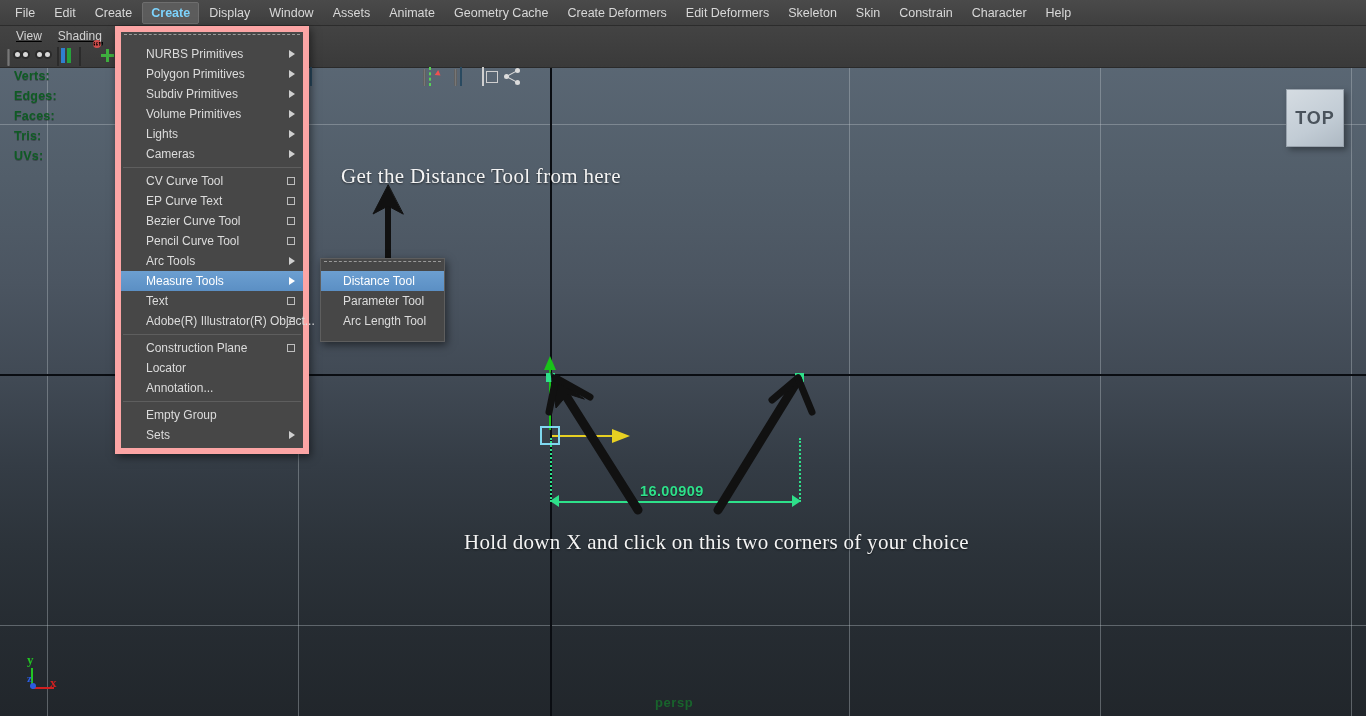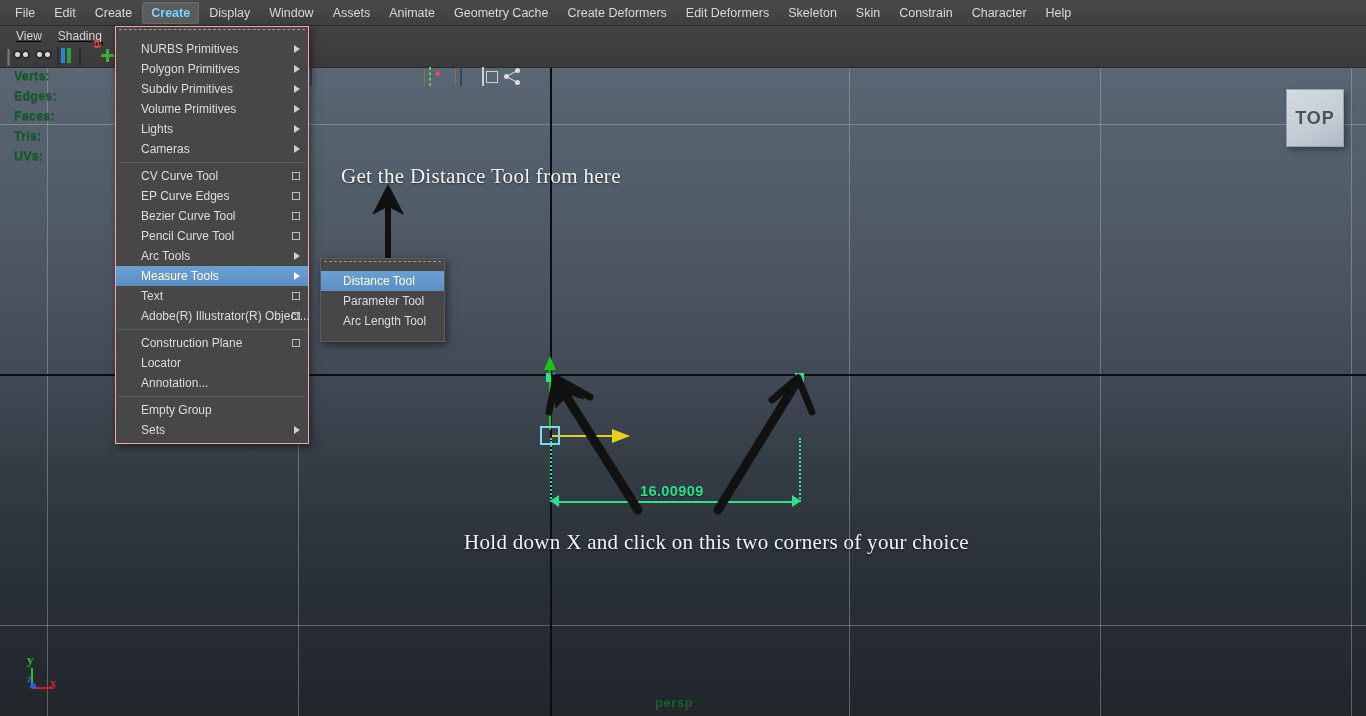--- a/index.html
+++ b/index.html
@@ -173,21 +173,21 @@
     position: absolute; font-family: "Liberation Serif", serif;
     color: #f4f4f4; font-size: 21px; letter-spacing: .3px;
     text-shadow: 0 1px 2px rgba(0,0,0,.55); white-space: nowrap;
   }
   .annot-top { left: 341px; top: 104px; }
   .annot-bottom { left: 464px; top: 470px; }
 
   
   .dropdown {
     position: absolute; left: 115px; top: 26px; width: 194px;
-    background: #474747; border: 1px solid #fca5a5;
+    background: #474747; border: 6px solid #fca5a5;
     box-shadow: 2px 3px 8px rgba(0,0,0,.5);
     z-index: 60; padding-bottom: 3px;
   }
   .tearoff {
     height: 8px; margin: 2px 3px 2px 3px;
     border-top: 1px dashed #9a9a9a;
   }
   .mrow {
     position: relative; height: 20px; display: flex; align-items: center;
     padding-left: 25px; font-size: 12px; color: #dcdcdc; white-space: nowrap;
@@ -382,21 +382,21 @@
       <span class="sub"></span>
     </div>
 
     <div class="msep"></div>
 
     <div class="mrow">
       <span>CV Curve Tool</span>
       <span class="opt"></span>
     </div>
     <div class="mrow">
-      <span>EP Curve Edges</span>
+      <span>EP Curve Text</span>
       <span class="opt"></span>
     </div>
     <div class="mrow">
       <span>Bezier Curve Tool</span>
       <span class="opt"></span>
     </div>
     <div class="mrow">
       <span>Pencil Curve Tool</span>
       <span class="opt"></span>
     </div>

